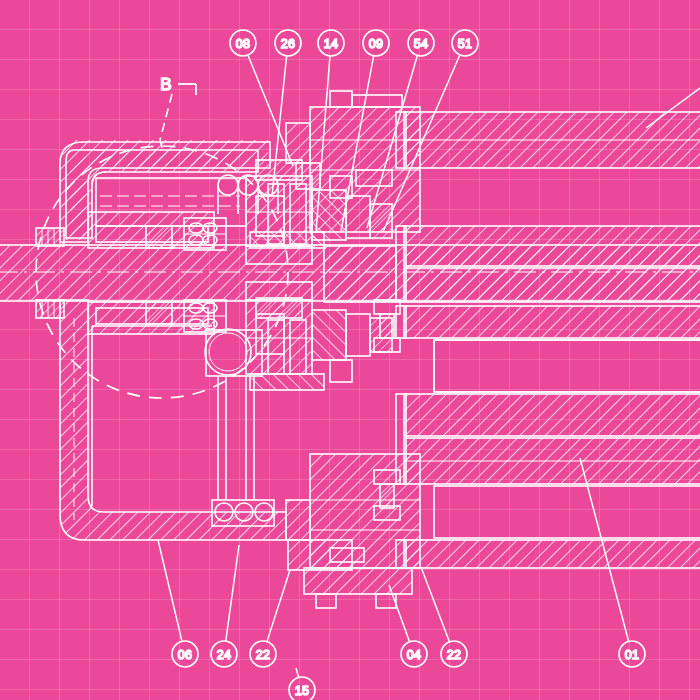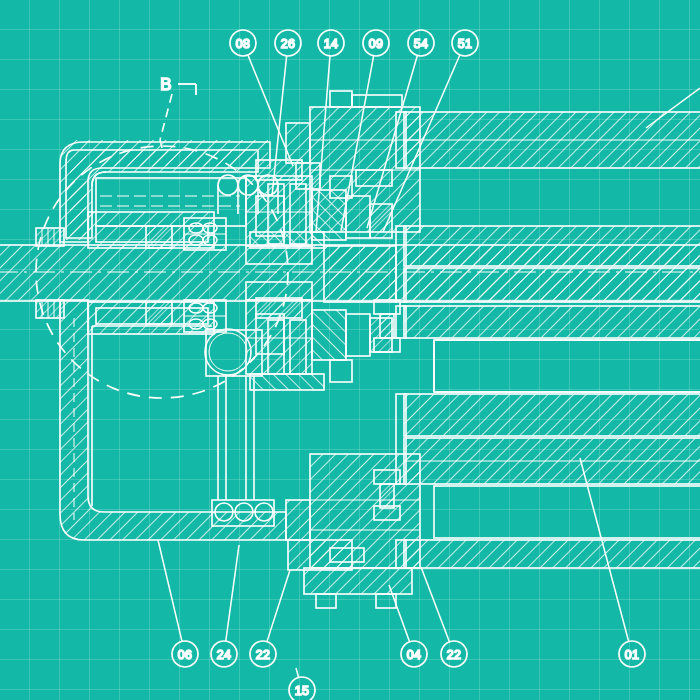--- a/index.html
+++ b/index.html
@@ -4,21 +4,21 @@
 <title>Blueprint Technical Drawing</title>
 <style>
   html,body{margin:0;padding:0;}
   body{
     width:700px;height:700px;overflow:hidden;
     font-family:"Liberation Sans",sans-serif;
     background:#0b6ba8;
   }
   #sheet{
     position:relative;width:700px;height:700px;overflow:hidden;
-    background-color:#14b8a6;
+    background-color:#ec4899;
   }
   
   #grid{
     position:absolute;inset:0;
     background-image:
       linear-gradient(to right, rgba(255,255,255,.17) 1px, transparent 1px),
       linear-gradient(to bottom, rgba(255,255,255,.17) 1px, transparent 1px);
     background-size:30px 30px;
     background-position:-1px -1px;
     pointer-events:none;

